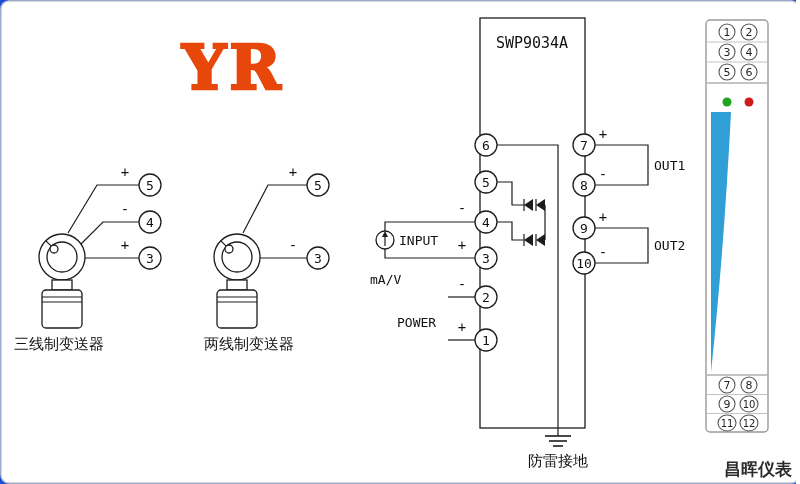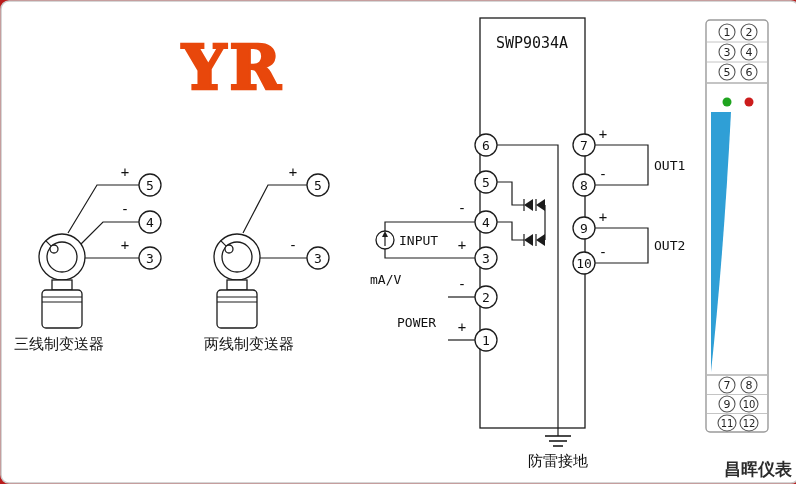--- a/index.html
+++ b/index.html
@@ -1,16 +1,16 @@
 <!DOCTYPE html>
 <html><head>
 <meta charset="utf-8">
 <style>
   html,body{margin:0;padding:0;background:#ffffff;}
-  .stage{position:relative;width:796px;height:484px;background:#b91c1c;overflow:hidden;}
+  .stage{position:relative;width:796px;height:484px;background:#1d4ed8;overflow:hidden;}
   svg{display:block;}
   .wire{fill:none;stroke:#1c1c1c;stroke-width:1.2px;}
   .sym{fill:#ffffff;stroke:#1c1c1c;stroke-width:1.3px;}
   .filled{fill:#1c1c1c;stroke:none;}
   .gbar{stroke:#1c1c1c;stroke-width:1.6px;}
   .num{font-family:"DejaVu Sans Mono",monospace;font-size:13px;fill:#111;text-anchor:middle;}
   .numsm{font-family:"DejaVu Sans",sans-serif;font-size:11px;fill:#222;text-anchor:middle;}
   .numxs{font-family:"DejaVu Sans",sans-serif;font-size:10px;fill:#222;text-anchor:middle;}
   .sign{font-family:"DejaVu Sans Mono",monospace;font-size:14px;fill:#111;text-anchor:middle;}
   .lbl{font-family:"DejaVu Sans Mono",monospace;font-size:13px;fill:#111;}

